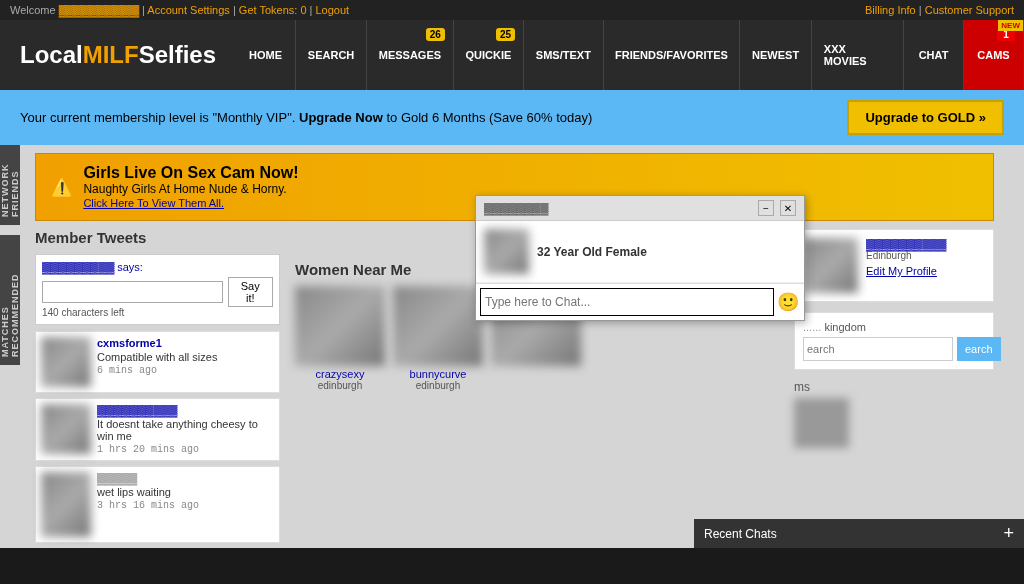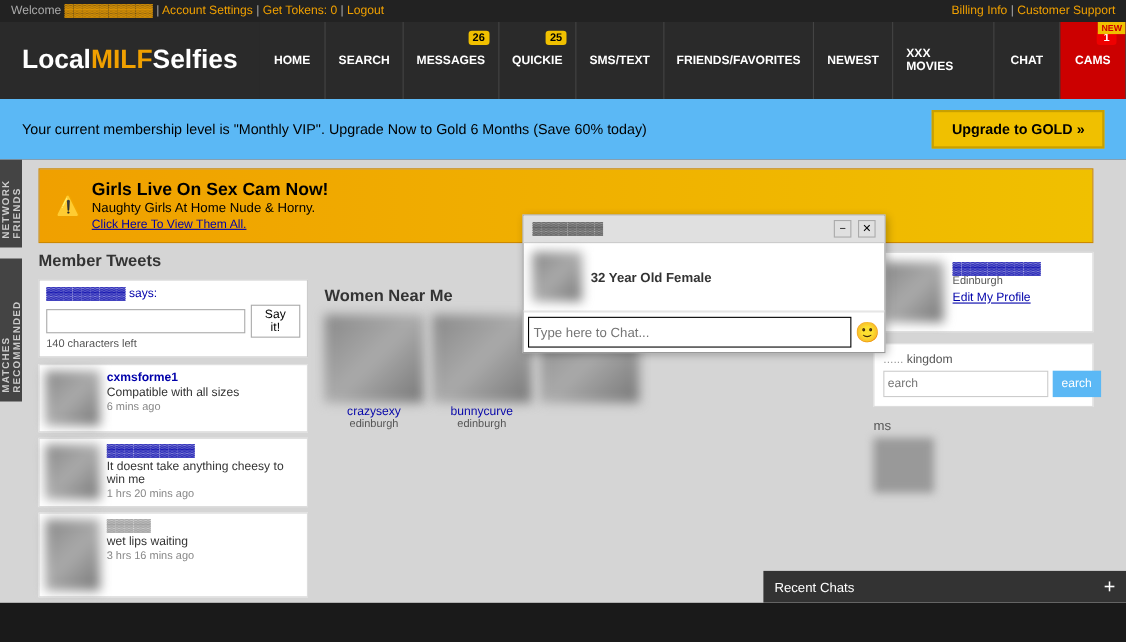--- a/index.html
+++ b/index.html
@@ -80,21 +80,21 @@
     
     .upgrade-banner {
       background: #5bb8f5;
       padding: 10px 20px;
       display: flex;
       align-items: center;
       justify-content: space-between;
       font-size: 13px;
       color: #000;
     }
-    .upgrade-banner strong { font-weight: normal; }
+    .upgrade-banner strong { font-weight: bold; }
     .upgrade-btn {
       background: #f0c000;
       color: #000;
       font-weight: bold;
       font-size: 13px;
       padding: 8px 16px;
       border: 2px solid #c8a000;
       cursor: pointer;
       white-space: nowrap;
     }
@@ -189,21 +189,21 @@
     .tweet-avatar {
       width: 50px;
       height: 50px;
       background: #999;
       flex-shrink: 0;
       filter: blur(4px);
     }
     .tweet-content { flex: 1; }
     .tweet-user { font-size: 11px; font-weight: bold; color: #00a; }
     .tweet-text { font-size: 11px; color: #333; margin-top: 2px; }
-    .tweet-time { font-size: 10px; color: #888; margin-top: 2px; }
+    .tweet-time { font-size: 10px; color: #888; margin-top: 2px; font-family: Liberation Mono, monospace; }
 
     
     .women-col { flex: 1; margin-top: 32px; }
     .women-grid { display: flex; flex-wrap: wrap; gap: 8px; }
     .woman-item { text-align: center; cursor: pointer; }
     .woman-photo {
       width: 90px;
       height: 80px;
       background: #888;
       filter: blur(5px);

